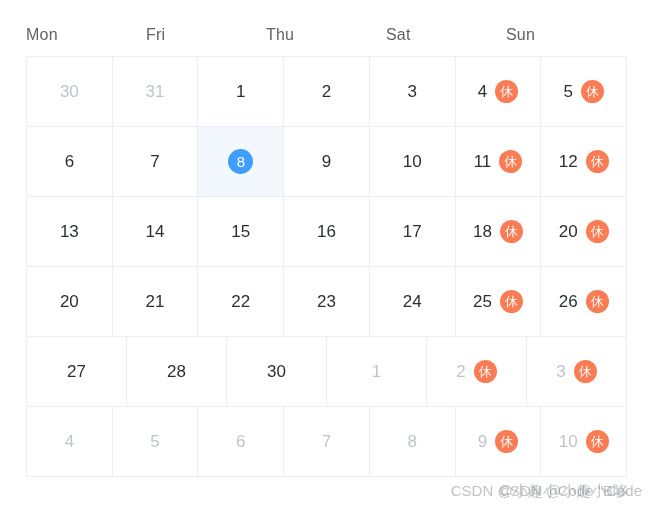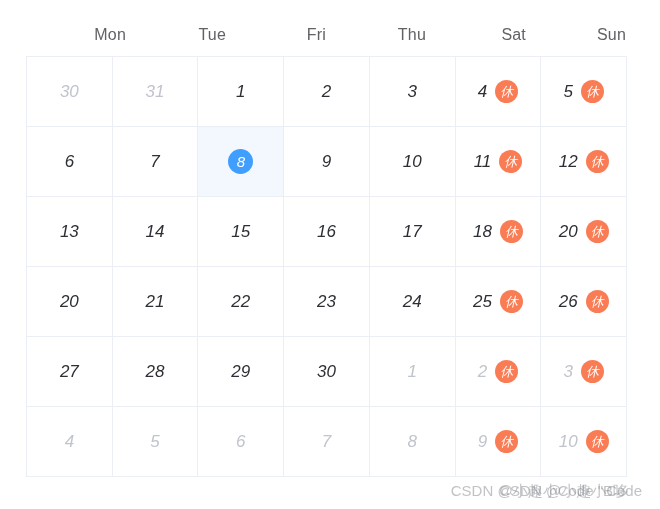--- a/index.html
+++ b/index.html
@@ -27,35 +27,34 @@
     display: flex;
     width: 600px;
     margin-left: 26px;
     height: 42px;
     align-items: center;
     padding-top: 14px;
     box-sizing: content-box;
   }
   .weekday-cell {
     flex: 1 1 0;
-    text-align: right;
+    text-align: left;
     font-size: 16px;
     color: #606266;
     line-height: 42px;
     letter-spacing: 0.2px;
   }
 
   
   .calendar-grid {
     width: 600px;
     margin-left: 26px;
     border-top: 1px solid #ebeef5;
     border-left: 1px solid #ebeef5;
     box-sizing: content-box;
-    font-style: italic;
   }
   .calendar-row {
     display: flex;
   }
   .day-cell {
     flex: 1 1 0;
     height: 70px;
     border-right: 1px solid #ebeef5;
     border-bottom: 1px solid #ebeef5;
     box-sizing: border-box;
@@ -137,21 +136,20 @@
   .watermark .wm-a { color: rgba(130, 134, 140, 0.5); text-align: right; }
   .watermark .wm-b { color: rgba(130, 134, 140, 0.5); transform: translateX(-14px); }
 </style>
 </head>
 <body>
 
 <div id="calendar-app">
 
   <div class="weekday-header">
       <div class="weekday-cell">Mon</div>
-      <div class="weekday-cell">Tue</div>
       <div class="weekday-cell">Fri</div>
       <div class="weekday-cell">Thu</div>
       <div class="weekday-cell">Sat</div>
       <div class="weekday-cell">Sun</div>
     </div>
 
   <div class="calendar-grid">
       <div class="calendar-row">
         <div class="day-cell adjacent">
           <div class="cell-inner">
@@ -314,25 +312,20 @@
             <span class="day-number">27</span>
           </div>
         </div>
         <div class="day-cell">
           <div class="cell-inner">
             <span class="day-number">28</span>
           </div>
         </div>
         <div class="day-cell">
           <div class="cell-inner">
-            <span class="day-number">29</span>
-          </div>
-        </div>
-        <div class="day-cell">
-          <div class="cell-inner">
             <span class="day-number">30</span>
           </div>
         </div>
         <div class="day-cell adjacent">
           <div class="cell-inner">
             <span class="day-number">1</span>
           </div>
         </div>
         <div class="day-cell adjacent">
           <div class="cell-inner">

